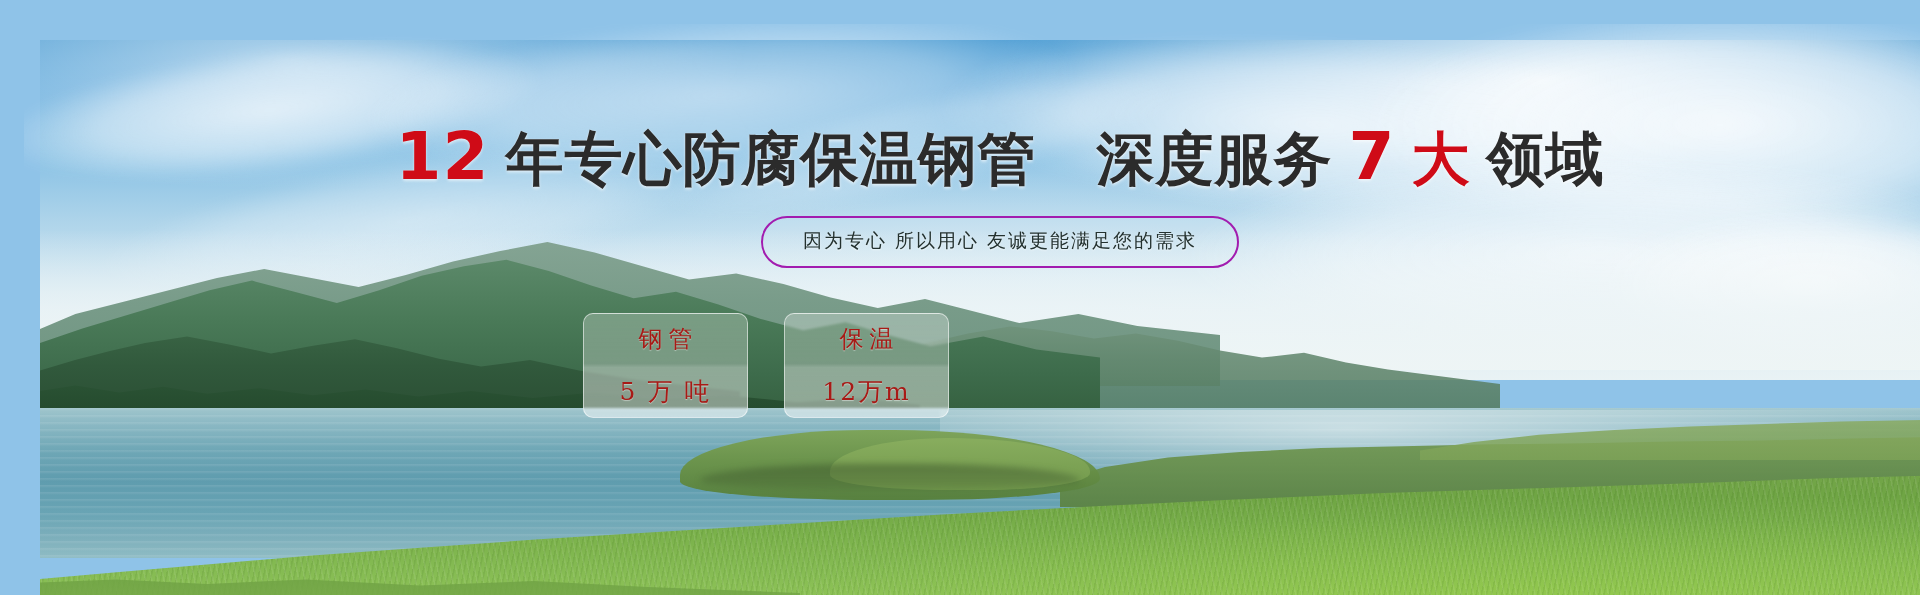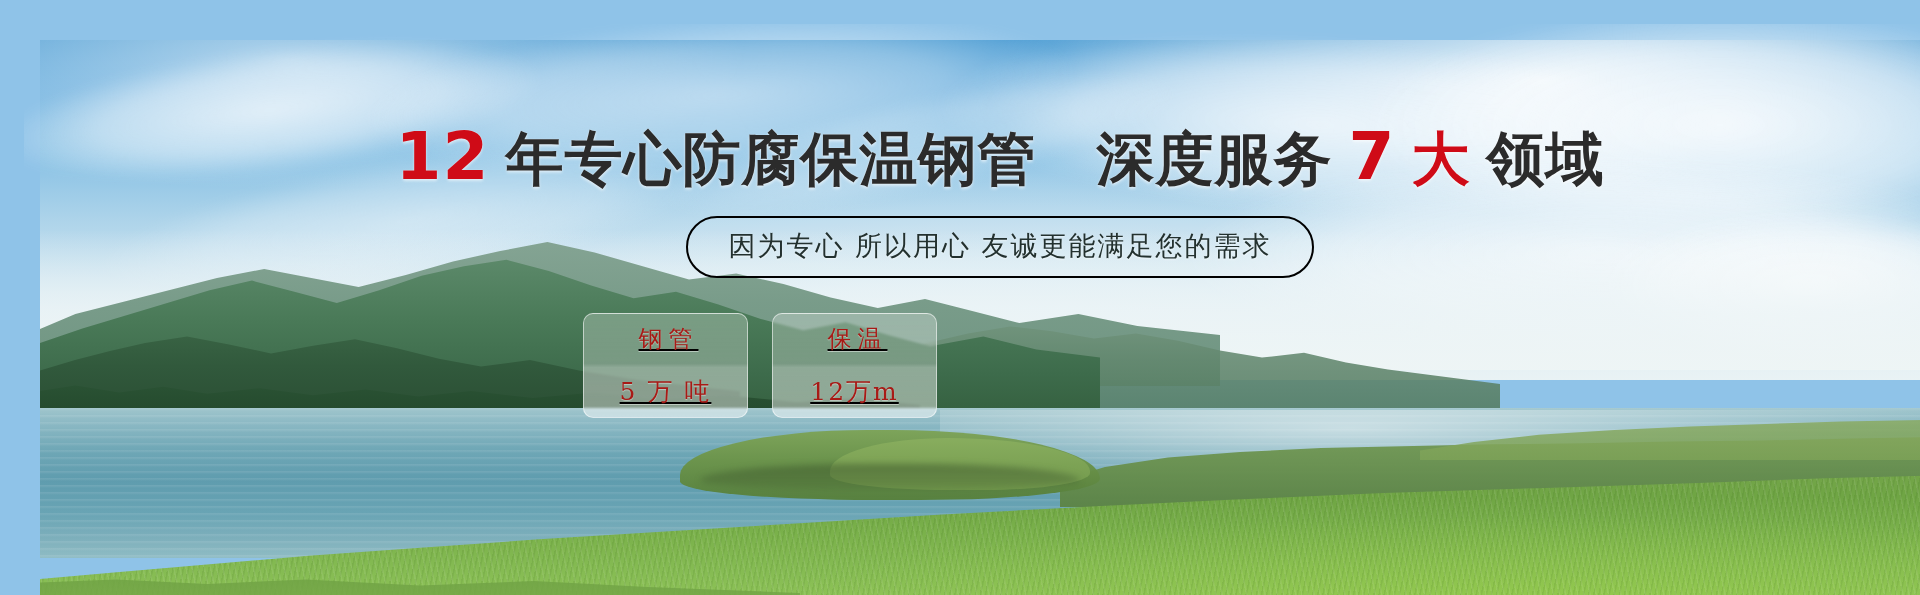--- a/index.html
+++ b/index.html
@@ -166,32 +166,32 @@
   .headline .num { color:#cf0b17; font-size:66px; }
   .headline .red { color:#cf0b17; }
   .headline .gap { display:inline-block; width:28px; }
 
   .subtitle-wrap {
     position:absolute; left:0; top:168px; width:1920px; text-align:center;
   }
   .subtitle {
     display:inline-block;
     padding:10px 40px 12px;
-    border:2px solid #000000;
+    border:2px solid #a21caf;
     border-radius:34px;
     font-family:"DejaVu Sans","Liberation Sans",sans-serif;
-    font-size:27px; font-weight:normal; letter-spacing:2px;
+    font-size:19px; font-weight:normal; letter-spacing:2px;
     color:#23312f; white-space:nowrap;
     background:rgba(255,255,255,.06);
     text-shadow:0 1px 2px rgba(255,255,255,.6);
   }
 
   .cards {
     position:absolute; left:535px; top:265px;
-    display:flex; gap:8px;text-decoration:underline;
+    display:flex; gap:20px;
   }
   .card {
     width:165px; height:105px;
     border-radius:10px;
     background:linear-gradient(180deg, rgba(255,255,255,.26) 0%, rgba(255,255,255,.30) 48%, rgba(255,255,255,.42) 52%, rgba(255,255,255,.46) 100%);
     border:1px solid rgba(255,255,255,.55);
     display:flex; flex-direction:column; align-items:center; justify-content:center;
     backdrop-filter:blur(1px);
   }
   .card .label {

